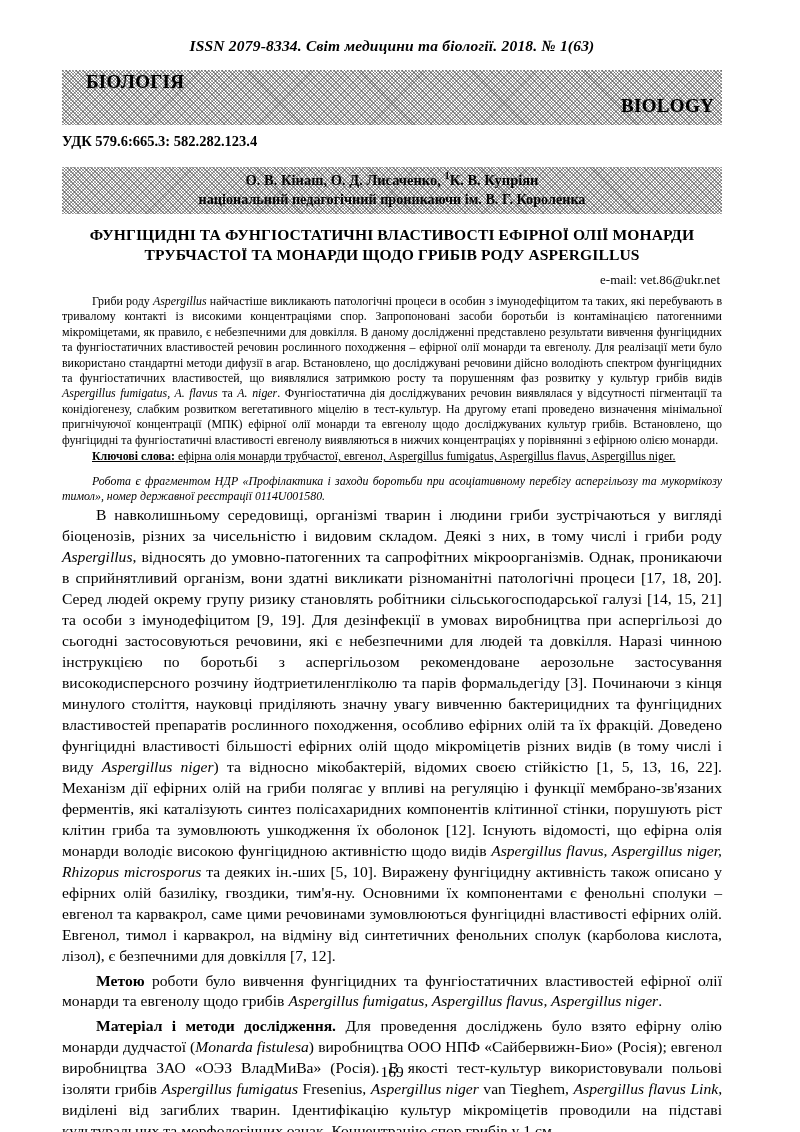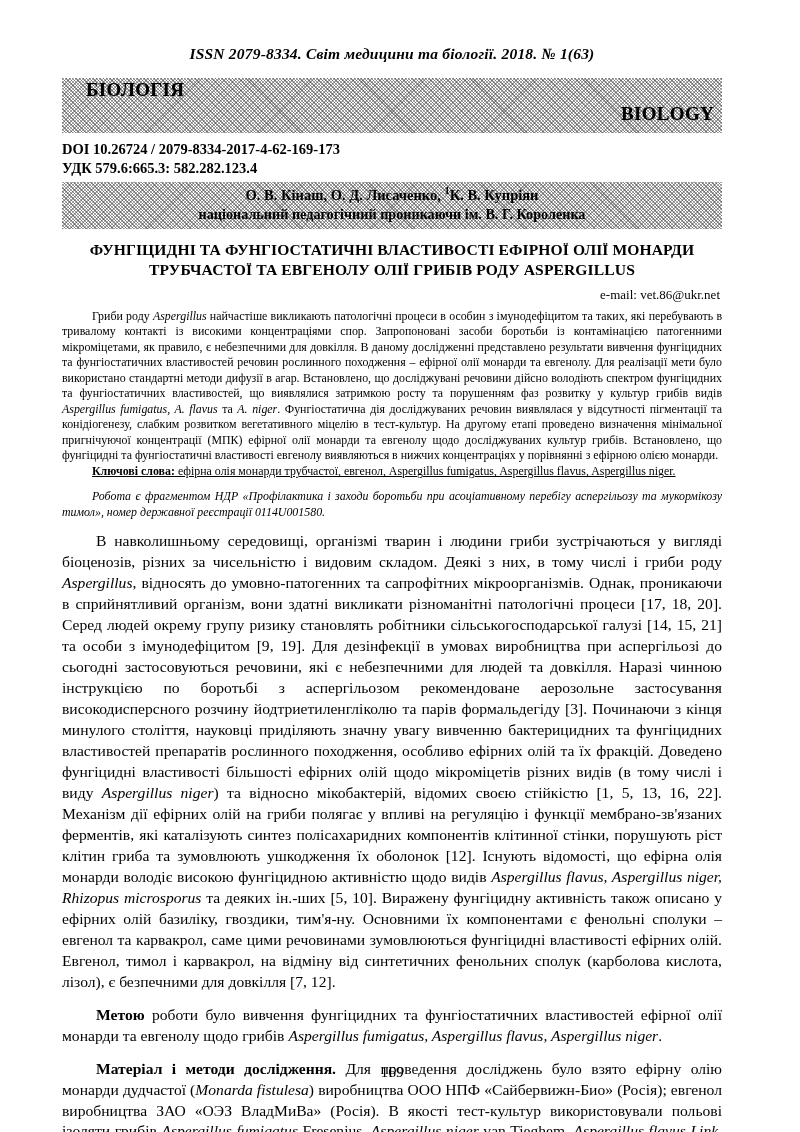--- a/index.html
+++ b/index.html
@@ -13,21 +13,21 @@
     font-family: "Liberation Serif", "DejaVu Serif", serif;
     color: #000000;
     position: relative;
     overflow: hidden;
   }
   .page {
     width: 784px;
     height: 1132px;
     position: relative;
     box-sizing: border-box;
-    padding: 8px 62px;
+    padding: 0 62px;
   }
 
   
   .running-head {
     text-align: center;
     font-style: italic;
     font-weight: bold;
     font-size: 15.5px;
     letter-spacing: 0.2px;
     padding-top: 37px;
@@ -78,21 +78,21 @@
   .ids {
     margin-top: 7px;
     font-size: 14.5px;
     font-weight: bold;
     line-height: 1.32;
   }
   .ids div { white-space: nowrap; }
 
   
   .author-block {
-    margin-top: 4px;
+    margin-top: 16px;
     padding: 3px 10px 4px 10px;
     text-align: center;
     font-weight: bold;
     font-size: 14.5px;
     line-height: 1.38;
   }
   .author-block .aff { font-size: 14.2px; }
   .sup { font-size: 0.72em; vertical-align: super; line-height: 0; }
 
   
@@ -134,28 +134,27 @@
     margin-top: 9px;
     font-size: 11.9px;
     font-style: italic;
     line-height: 1.32;
     text-align: justify;
     text-indent: 30px;
   }
 
   
   .body-text {
-    margin-top: 11px;
     font-size: 15.6px;
     line-height: 1.345;
     text-align: justify;
     text-indent: 34px;
     hyphens: none;
   }
-  .body-text + .body-text { margin-top: 12px; }
+  .body-text + .body-text { margin-top: 4px; }
   .body-text i, .abstract i, .funding-note i { font-style: italic; }
   .body-text b { font-weight: bold; }
 
   
   .page-number {
     position: absolute;
     left: 0;
     right: 0;
     top: 1063px;
     text-align: center;
@@ -168,32 +167,31 @@
 <div class="page">
 
   <div class="running-head">ISSN 2079-8334. Світ медицини та біології. 2018. № 1(63)</div>
 
   <div class="section-banner hatch">
     <span class="sect-ua">БІОЛОГІЯ</span>
     <span class="sect-en">BIOLOGY</span>
   </div>
 
   <div class="ids">
-    <div>DOI 10.26724 / 2079-8334-2017-4-62-169-173</div>
     <div>УДК 579.6:665.3: 582.282.123.4</div>
   </div>
 
   <div class="author-block hatch">
     <div><span>О. В. Кінаш, О. Д. Лисаченко, </span><span class="sup">1</span><span>К. В. Купріян</span></div>
     <div class="aff">національний педагогічний проникаючи ім. В. Г. Короленка</div>
   </div>
 
   <div class="article-title">
     <div>ФУНГІЦИДНІ ТА ФУНГІОСТАТИЧНІ ВЛАСТИВОСТІ ЕФІРНОЇ ОЛІЇ МОНАРДИ</div>
-    <div>ТРУБЧАСТОЇ ТА ЕВГЕНОЛУ ОЛІЇ ГРИБІВ РОДУ ASPERGILLUS</div>
+    <div>ТРУБЧАСТОЇ ТА МОНАРДИ ЩОДО ГРИБІВ РОДУ ASPERGILLUS</div>
   </div>
 
   <div class="email-line">e-mail: vet.86@ukr.net</div>
 
   <div class="abstract"><span>Гриби роду </span><i>Aspergillus</i><span> найчастіше викликають патологічні процеси в особин з імунодефіцитом та таких, які перебувають в тривалому контакті із високими концентраціями спор. Запропоновані засоби боротьби із контамінацією патогенними мікроміцетами, як правило, є небезпечними для довкілля. В даному дослідженні представлено результати вивчення фунгіцидних та фунгіостатичних властивостей речовин рослинного походження – ефірної олії монарди та евгенолу. Для реалізації мети було використано стандартні методи дифузії в агар. Встановлено, що досліджувані речовини дійсно володіють спектром фунгіцидних та фунгіостатичних властивостей, що виявлялися затримкою росту та порушенням фаз розвитку у культур грибів видів </span><i>Aspergillus fumigatus, A. flavus</i><span> та </span><i>A. niger</i><span>. Фунгіостатична дія досліджуваних речовин виявлялася у відсутності пігментації та конідіогенезу, слабким розвитком вегетативного міцелію в тест-культур. На другому етапі проведено визначення мінімальної пригнічуючої концентрації (МПК) ефірної олії монарди та евгенолу щодо досліджуваних культур грибів. Встановлено, що фунгіцидні та фунгіостатичні властивості евгенолу виявляються в нижчих концентраціях у порівнянні з ефірною олією монарди.</span></div>
 
   <div class="keywords"><b>Ключові слова:</b><span> ефірна олія монарди трубчастої, евгенол, Aspergillus fumigatus, Aspergillus flavus, Aspergillus niger.</span></div>
 
   <div class="funding-note">Робота є фрагментом НДР «Профілактика і заходи боротьби при асоціативному перебігу аспергільозу та мукормікозу тимол», номер державної реєстрації 0114U001580.</div>
 

